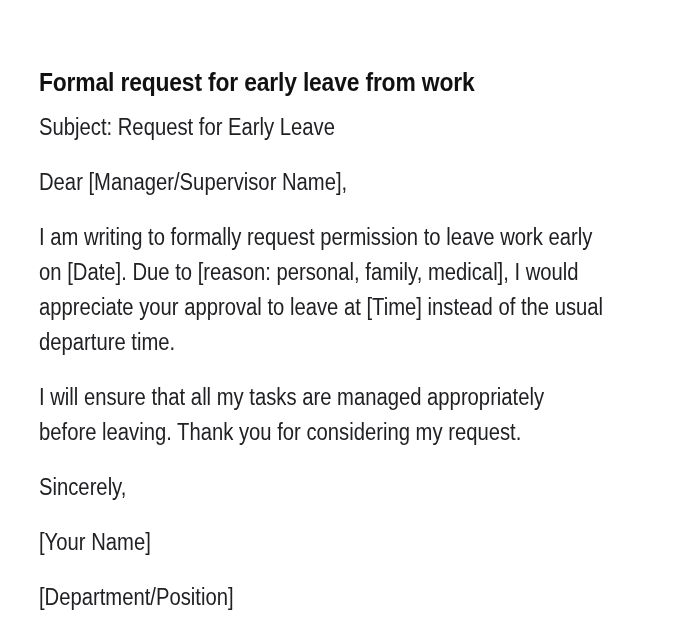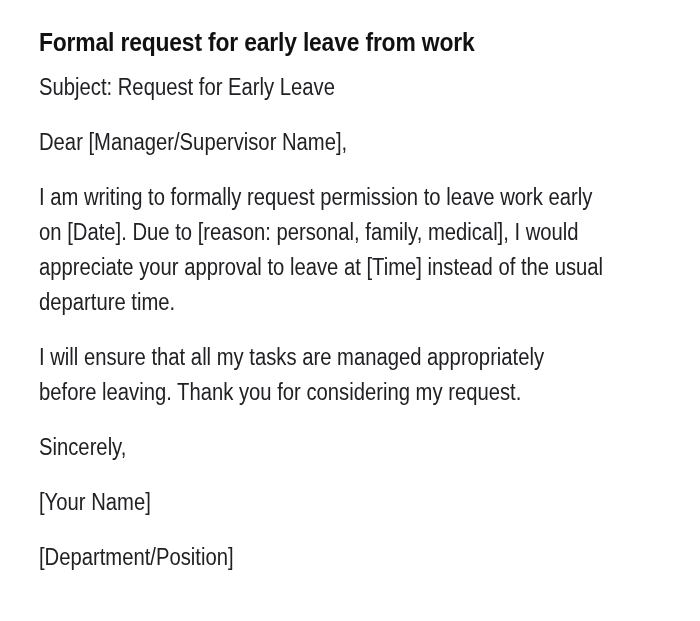--- a/index.html
+++ b/index.html
@@ -9,20 +9,21 @@
   }
   body {
     width: 700px;
     height: 621px;
     overflow: hidden;
     font-family: "Liberation Sans", "DejaVu Sans", sans-serif;
     color: #202124;
   }
   .doc {
     padding: 24px 20px 0 39px;
+    margin-top: 40px;
   }
   .doc-title {
     font-size: 26px;
     font-weight: 700;
     line-height: 36px;
     margin: 0 0 10px 0;
     color: #111111;
     letter-spacing: -0.2px;
     transform: scaleX(0.88);
     transform-origin: left top;

